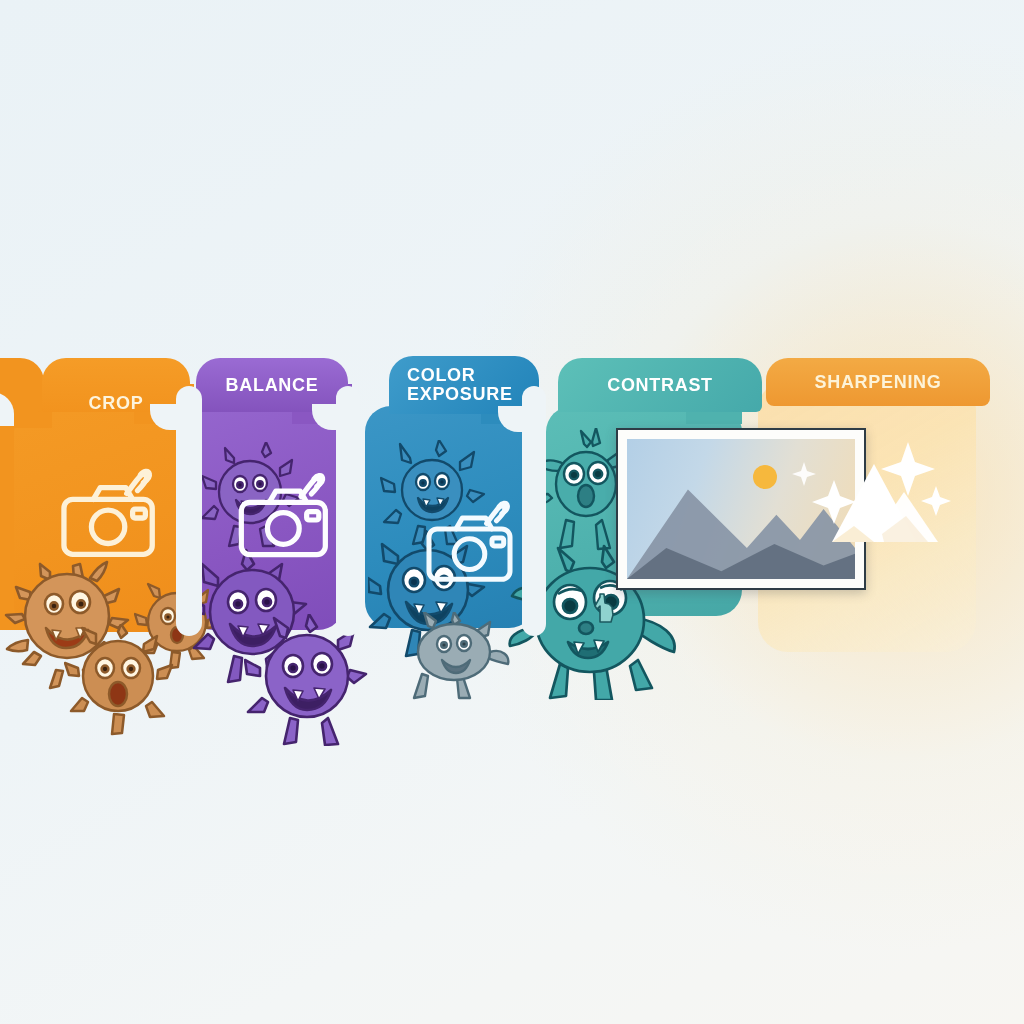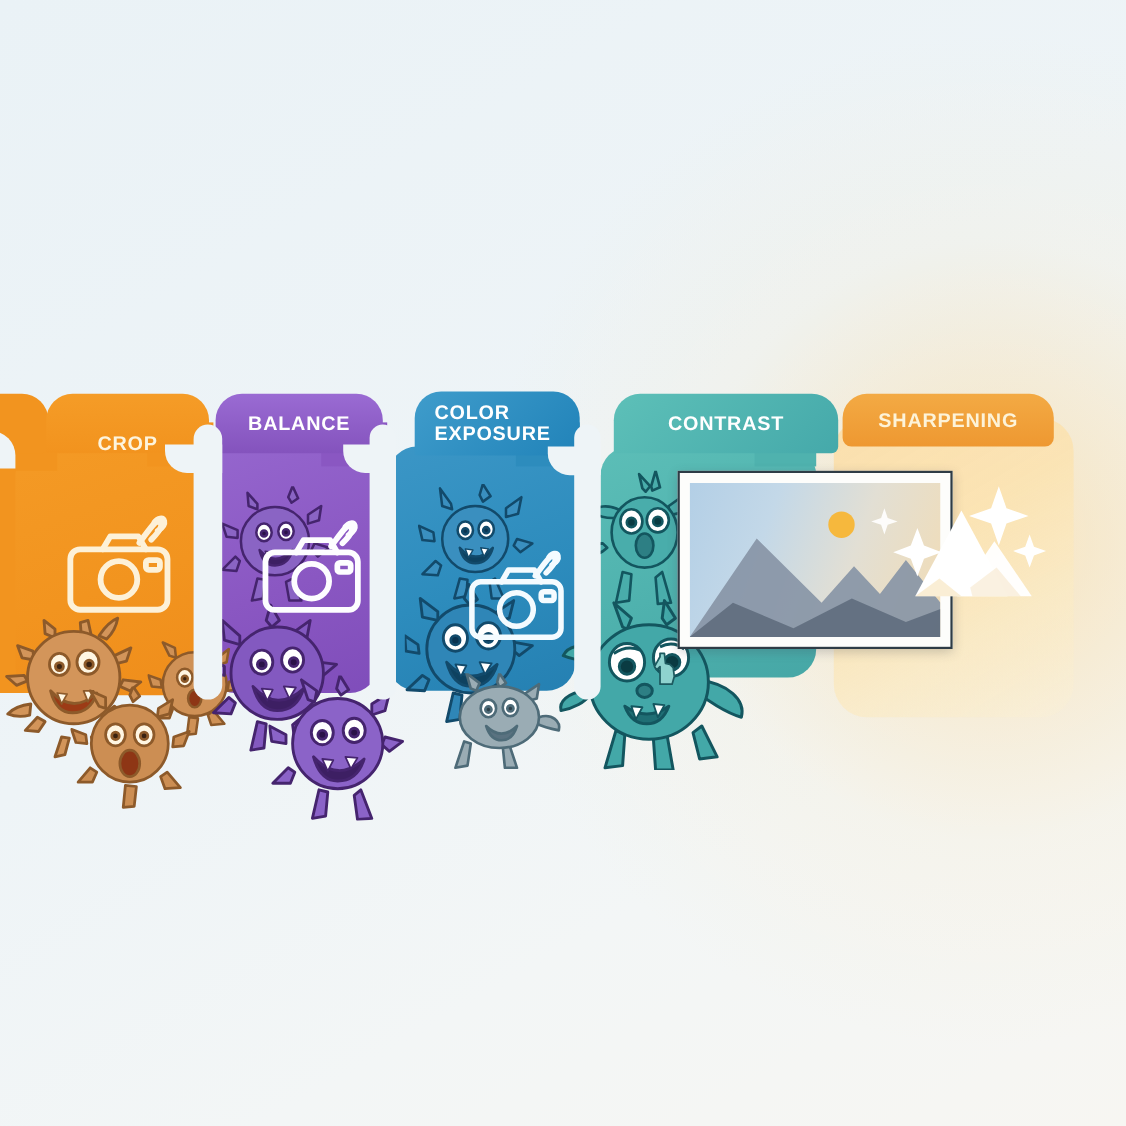--- a/index.html
+++ b/index.html
@@ -236,21 +236,21 @@
       <ellipse cx="49" cy="52" rx="10" ry="11" fill="#ffffff"></ellipse>
       <ellipse cx="78" cy="50" rx="10" ry="11" fill="#ffffff"></ellipse>
       <circle cx="49" cy="54" r="4" fill="#2b1248"></circle>
       <circle cx="78" cy="52" r="4" fill="#2b1248"></circle>
       <path d="M41 74q22 24 46 2q-6 20-24 20q-16 0-22-22z" fill="#3d1f63"></path>
       <path d="M49 76l5 11 5-10z" fill="#fff" stroke-width="1.6"></path>
       <path d="M70 74l5 11 6-10z" fill="#fff" stroke-width="1.6"></path>
     </g>
   </svg>
 
-  <div class="card" style="left:353px; top:358px; width:170px; height:268px;">
+  <div class="card" style="left:365px; top:358px; width:170px; height:268px;">
     <div class="card-body" style="width:170px; height:222px;
                 background:linear-gradient(160deg,#3b96c6 0%,#2d8cbd 55%,#2580b2 100%);
                 border-radius:26px;"></div>
     <div class="neck" style="left:116px; top:26px; width:58px; height:40px; background:#2d8cbd;"></div>
     <div class="tab two-line" style="left:24px; width:150px; height:58px; top:-2px;
                 background:linear-gradient(135deg,#3f9ccb 0%,#2183b9 100%); color:#ffffff;
                 flex-direction:column; justify-content:center; align-items:flex-start; padding-left:18px;">
       <span>COLOR</span>
       <span>EXPOSURE</span>
     </div>
@@ -377,21 +377,21 @@
       <path d="M68 106l4 12 6-11z" fill="#fff" stroke-width="1.7"></path>
       <path d="M88 104l4 12 6-11z" fill="#fff" stroke-width="1.7"></path>
     </g>
   </svg>
 
   <div class="card" style="left:758px; top:358px; width:218px; height:274px;">
     <div class="card-body" style="width:218px; height:272px; top:22px;
                 background:linear-gradient(150deg,rgba(250,222,170,.95) 0%,rgba(251,227,178,.9) 40%,rgba(250,234,196,.75) 70%,rgba(250,241,218,.45) 100%);
                 border-radius:30px;
                 filter:blur(.4px);"></div>
-    <div class="tab" style="left:8px; width:192px; height:48px; border-radius:22px 22px 8px 8px;
+    <div class="tab" style="left:8px; width:224px; height:48px; border-radius:22px 22px 8px 8px;
                 background:linear-gradient(180deg,#f3aa44 0%,#ee9831 100%); color:#fdf3d8;">
       <span>SHARPENING</span>
     </div>
   </div>
 
   <div class="frame" style="left:616px; top:428px; width:250px; height:162px;">
     <div class="frame-inner">
       <div class="sky"></div>
       <div class="sun" style="left:126px; top:26px; width:24px; height:24px;"></div>
       <svg class="mtn" style="left:0; top:0; width:100%; height:100%;" viewBox="0 0 232 144" preserveAspectRatio="none">

